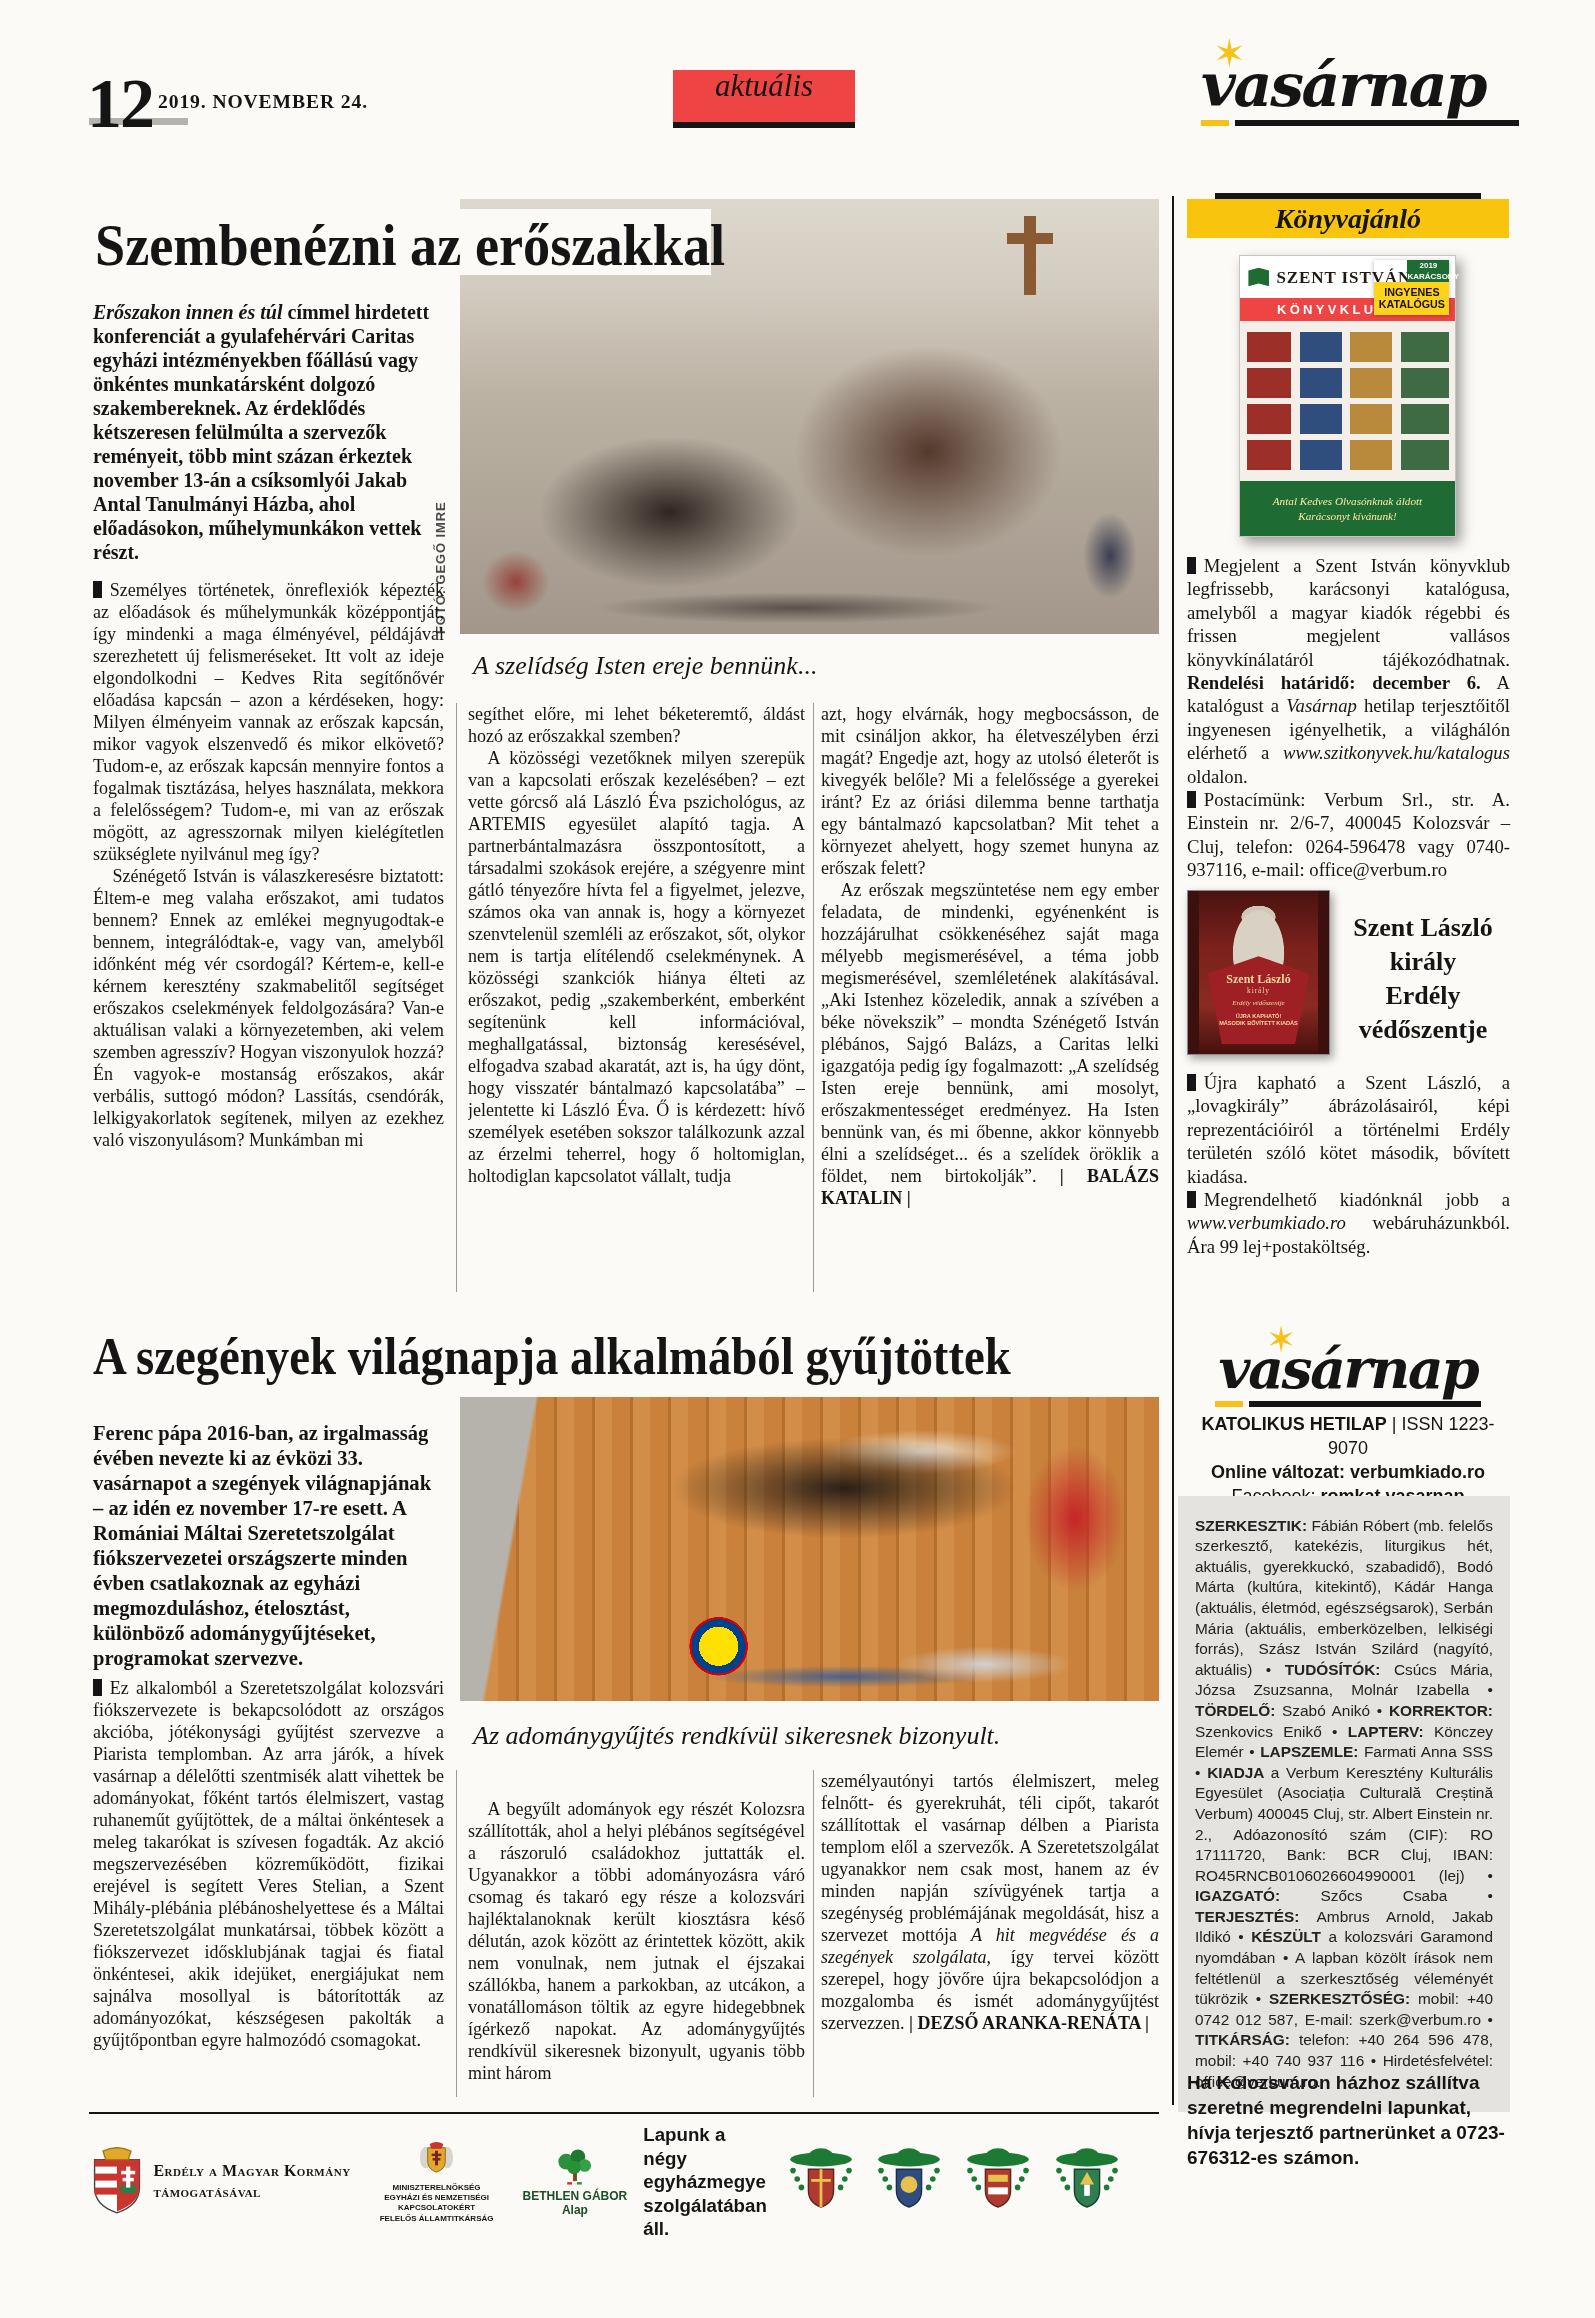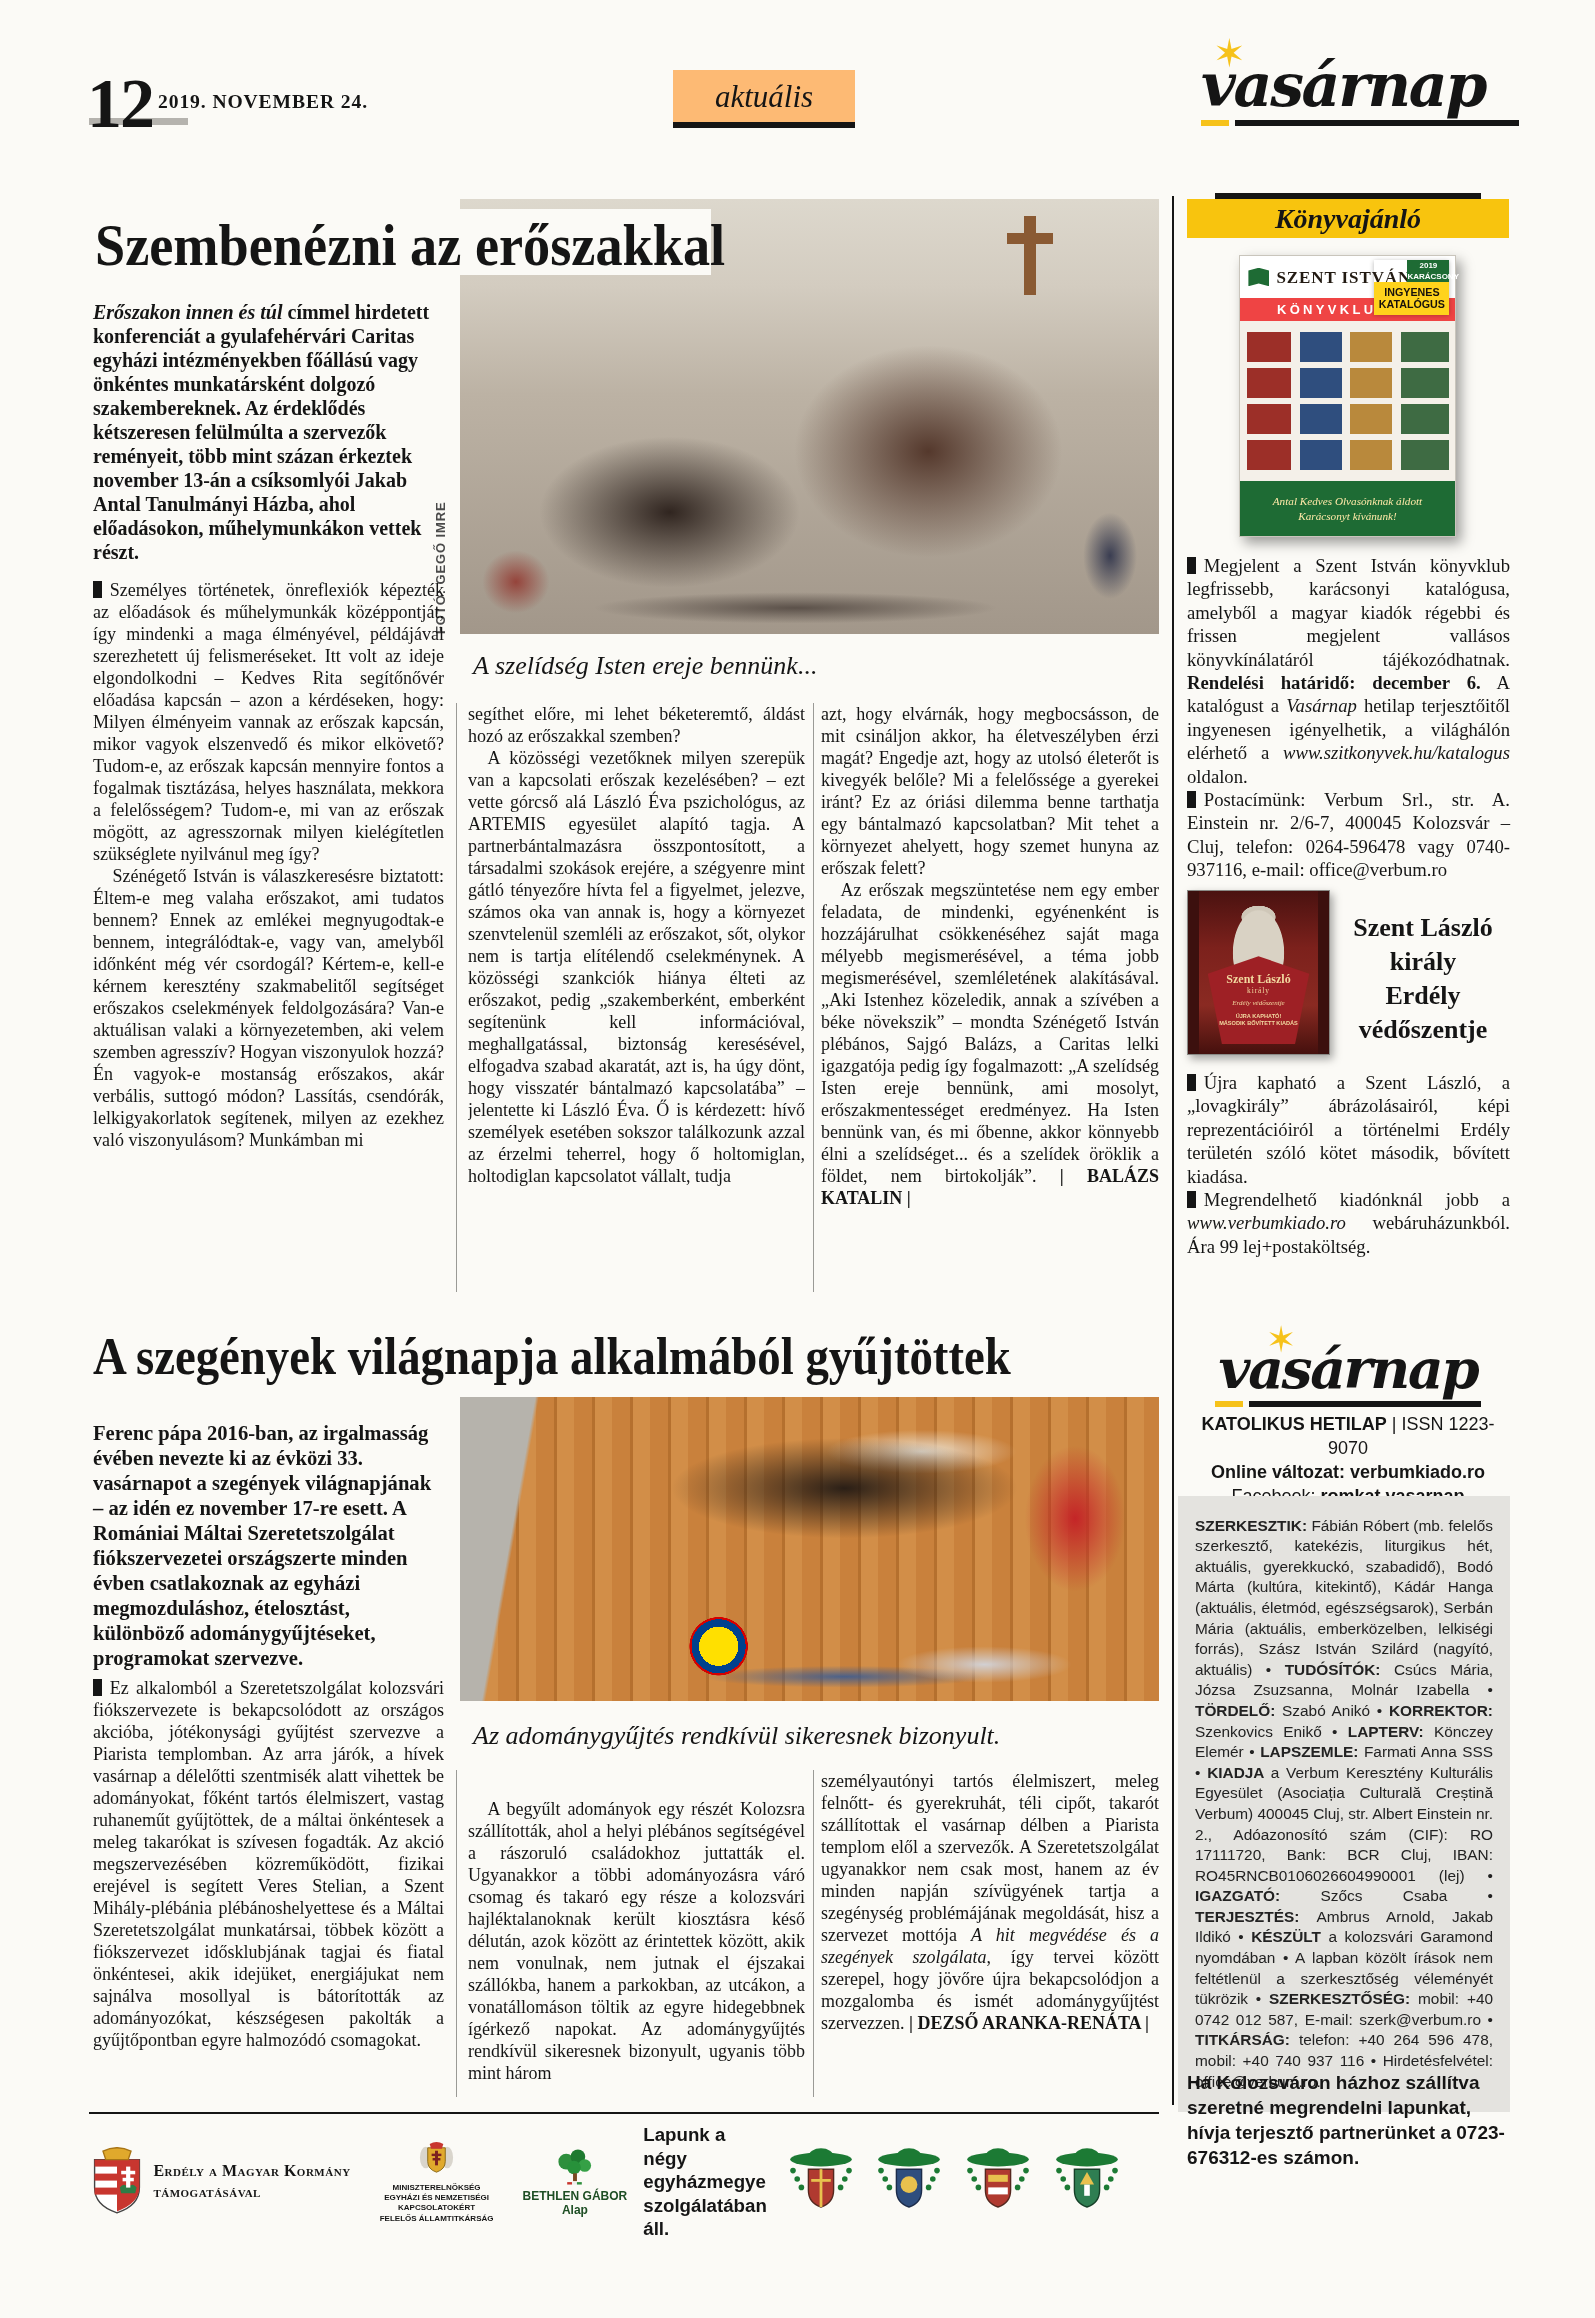--- a/index.html
+++ b/index.html
@@ -2,21 +2,21 @@
 <html lang="hu" style="font-size:7.5px"><head>
 <meta charset="utf-8">
 <style>
   html,body{margin:0;padding:0;background:#fbfaf6;width:1595px;height:2319px;overflow:hidden;}
   #page{position:absolute;left:0;top:0;width:1595px;height:2319px;background:#fbfaf6;color:#151515;}
   .abs{position:absolute;}
   
   .pn-bar{left:89px;top:118px;width:99px;height:6.5px;background:#b5b3ae;}
   .page-number{left:87px;top:69px;font:700 70px/1 "Liberation Serif",serif;letter-spacing:-1.9px;}
   .page-date{left:158px;top:92px;font:700 19.6px/1 "Liberation Serif",serif;letter-spacing:0.9px;}
-  .section-box{left:673px;top:70px;width:182px;height:52px;background:#fdba74;display:flex;align-items:center;justify-content:center;}
+  .section-box{left:673px;top:70px;width:182px;height:52px;background:#ef4444;display:flex;align-items:flex-start;justify-content:center;}
   .section-box span{font:italic 31px/1 "Liberation Serif",serif;}
   .sec-bar{left:673px;top:122px;width:182px;height:6px;background:#151515;}
   .brandlogo{font:700 italic 60px/1 "DejaVu Serif",serif;letter-spacing:-2.3px;white-space:nowrap;}
   .brand-wrap{left:1201px;top:55px;width:318px;}
   .sun{position:absolute;color:#f6c21a;font:39px/1 "DejaVu Sans",sans-serif;left:12px;top:-20.6px;}
   .brand-rule{display:flex;gap:5.6px;margin-top:4.7px;align-items:center;}
   .brand-rule .y{width:28px;height:6.5px;background:#f6c21a;}
   .brand-rule .b{flex:1;height:6.5px;background:#151515;}
   
   .vline{width:0.9px;background:#9a9a96;}

